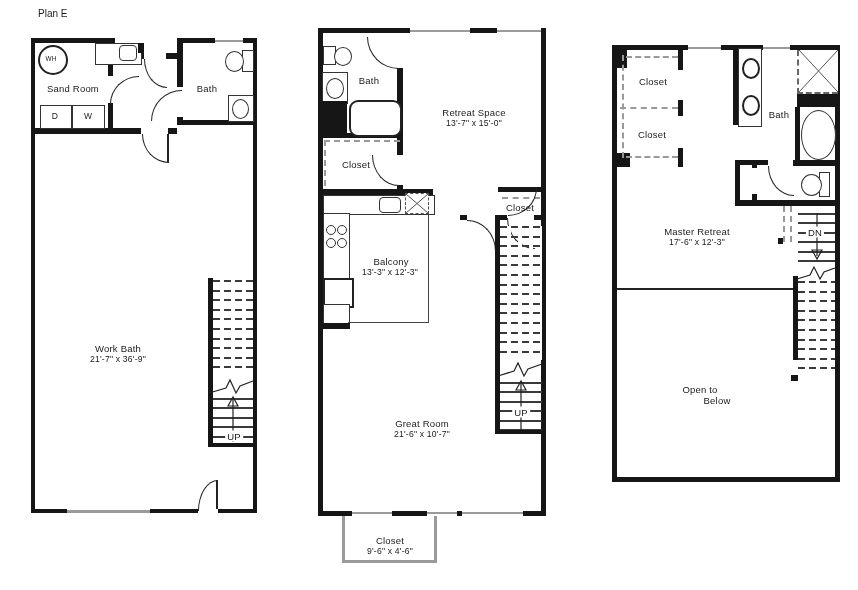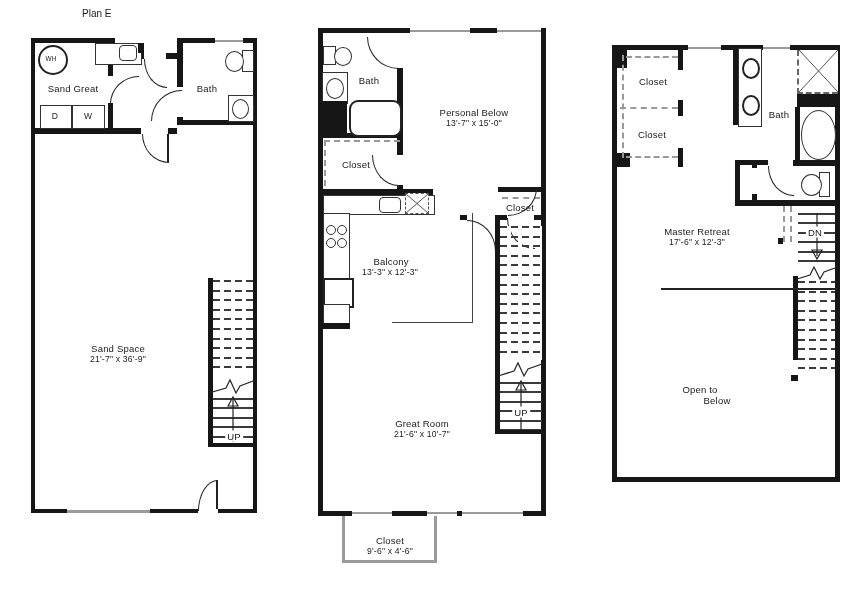--- a/index.html
+++ b/index.html
@@ -1,18 +1,18 @@
 <!DOCTYPE html>
 <html><head>
 <meta charset="utf-8">
 <style>
   html,body{margin:0;padding:0;background:#fff;}
   #canvas{position:relative;width:858px;height:590px;background:#fff;overflow:hidden;
           font-family:"Liberation Sans",sans-serif;color:#1a1a1a;}
-  .abs{position:absolute;margin-left:44px;}
+  .abs{position:absolute;}
   .w{position:absolute;background:#161616;}
   .gray{position:absolute;background:#9a9a9a;}
   .lbl{position:absolute;transform:translate(-50%,-50%);white-space:nowrap;
        font-size:9.5px;color:#1a1a1a;letter-spacing:0.2px;}
   .dim{font-size:8.6px;}
   .small{font-size:8.5px;}
   .tiny{font-size:6.4px;}
   .stair-lbl{background:#fff;padding:0 2px;font-size:9.5px;}
   .box{position:absolute;border:1.3px solid #333;background:#fff;}
   .box2{position:absolute;border:2px solid #222;background:#fff;}
@@ -67,37 +67,37 @@
     <div class="arc arc-tl" style="left:110px;top:76px;width:28px;height:27px;"></div>
     <div class="leaf" style="left:167px;top:134px;width:2px;height:28px;"></div>
     <div class="arc arc-bl" style="left:142px;top:134px;width:26px;height:28px;"></div>
     <div class="w" style="left:168px;top:128px;width:9px;height:6px;"></div>
 
     <div class="box2 oval" style="left:38px;top:45px;width:26px;height:26px;"></div>
     <div class="lbl tiny" style="left:51px;top:58px;">WH</div>
     <div class="box" style="left:95px;top:43px;width:45px;height:20px;"></div>
     <div class="box" style="left:119px;top:45px;width:16px;height:14px;border-radius:4px;"></div>
     <div class="w" style="left:138px;top:43px;width:6px;height:10px;"></div>
-    <div class="lbl" style="left:73px;top:88px;">Sand Great</div>
+    <div class="lbl" style="left:73px;top:88px;">Sand Room</div>
     <div class="box" style="left:40px;top:105px;width:30px;height:22px;"></div>
     <div class="lbl small" style="left:55px;top:116px;">D</div>
     <div class="box" style="left:72px;top:105px;width:31px;height:22px;"></div>
     <div class="lbl small" style="left:88px;top:116px;">W</div>
 
     <div class="w" style="left:177px;top:38px;width:6px;height:49px;"></div>
     <div class="w" style="left:177px;top:117px;width:6px;height:8px;"></div>
     <div class="w" style="left:177px;top:120px;width:80px;height:5px;"></div>
     <div class="arc arc-tl" style="left:151px;top:90px;width:30px;height:30px;"></div>
     <div class="box" style="left:242px;top:50px;width:10px;height:20px;"></div>
     <div class="box oval" style="left:225px;top:51px;width:17px;height:19px;"></div>
     <div class="box" style="left:228px;top:95px;width:24px;height:25px;"></div>
     <div class="box oval" style="left:232px;top:99px;width:15px;height:18px;"></div>
     <div class="lbl" style="left:207px;top:88px;">Bath</div>
 
-    <div class="lbl" style="left:118px;top:348px;">Sand Space</div>
+    <div class="lbl" style="left:118px;top:348px;">Work Bath</div>
     <div class="lbl dim" style="left:118px;top:359px;">21'-7" x 36'-9"</div>
     <div class="w" style="left:208px;top:278px;width:5px;height:165px;"></div>
     <div class="treads-dashed" style="left:213px;top:280px;width:40px;height:96px;"></div>
     <div class="treads-solid" style="left:213px;top:398px;width:40px;height:44px;"></div>
     <div class="w" style="left:208px;top:443px;width:45px;height:4px;"></div>
     <svg style="left:205px;top:355px;" width="55" height="95" viewBox="205 355 55 95">
       <polyline points="209,393 226,388 230,380 236,393 240,386 253,381" fill="none" stroke="#222" stroke-width="1.2"></polyline>
       <line x1="233" y1="442" x2="233" y2="400" stroke="#222" stroke-width="1.2"></line>
       <polygon points="228,406 233,397 238,406" fill="none" stroke="#222" stroke-width="1.2"></polygon>
     </svg>
@@ -132,21 +132,21 @@
     <div class="box" style="left:322px;top:72px;width:24px;height:30px;"></div>
     <div class="box oval" style="left:326px;top:78px;width:16px;height:19px;"></div>
     <div class="w" style="left:322px;top:101px;width:25px;height:34px;"></div>
     <div class="box2" style="left:349px;top:100px;width:49px;height:33px;border-radius:9px;"></div>
     <div class="lbl" style="left:369px;top:80px;">Bath</div>
 
     <div class="shelf" style="left:324px;top:140px;width:74px;height:44px;"></div>
     <div class="arc arc-bl" style="left:372px;top:155px;width:26px;height:30px;"></div>
     <div class="lbl" style="left:356px;top:164px;">Closet</div>
 
-    <div class="lbl" style="left:474px;top:112px;">Personal Below</div>
+    <div class="lbl" style="left:474px;top:112px;">Retreat Space</div>
     <div class="lbl dim" style="left:474px;top:123px;">13'-7" x 15'-0"</div>
 
     <div class="w" style="left:318px;top:189px;width:115px;height:6px;"></div>
     <div class="box" style="left:323px;top:195px;width:110px;height:18px;"></div>
     <div class="box" style="left:379px;top:197px;width:20px;height:14px;border-radius:4px;"></div>
     <div class="xbox" style="left:405px;top:193px;width:22px;height:19px;border:1.4px dashed #555;">
       <svg width="22" height="19" viewBox="0 0 22 19">
           <line x1="0" y1="0" x2="22" y2="19" stroke="#555" stroke-width="1"></line>
           <line x1="22" y1="0" x2="0" y2="19" stroke="#555" stroke-width="1"></line>
         </svg>

